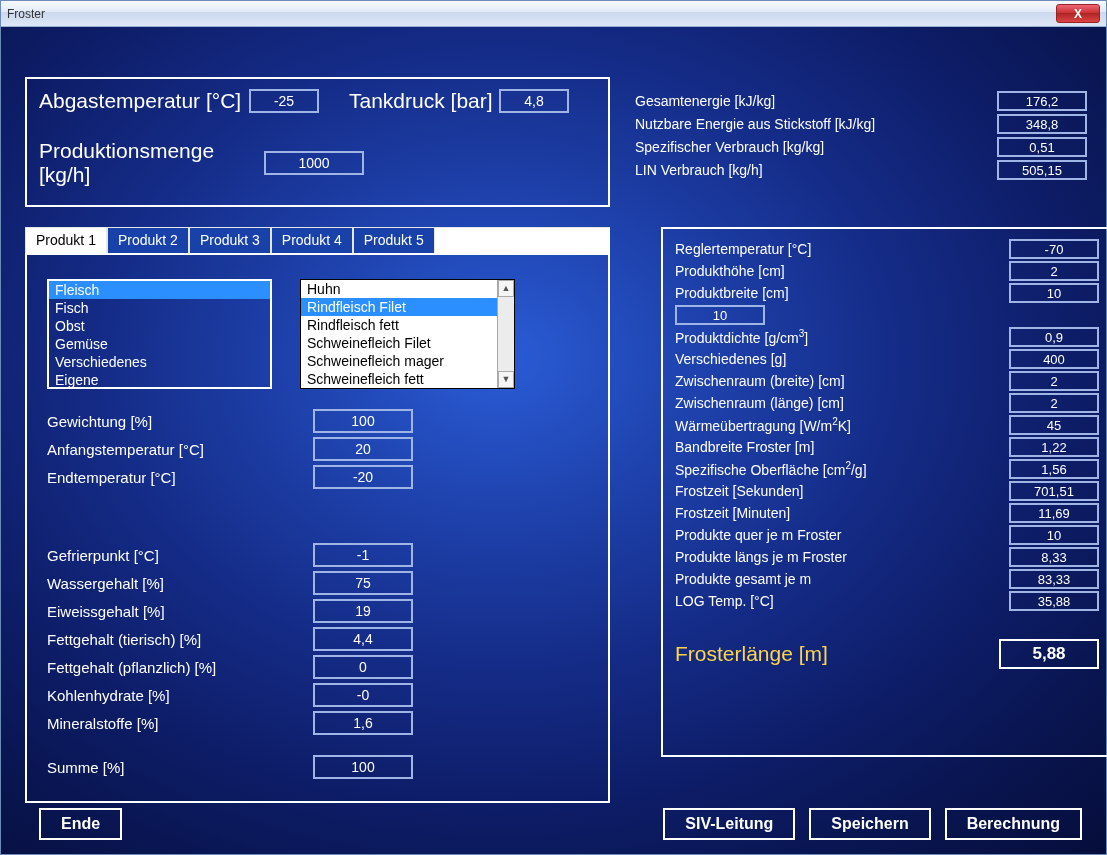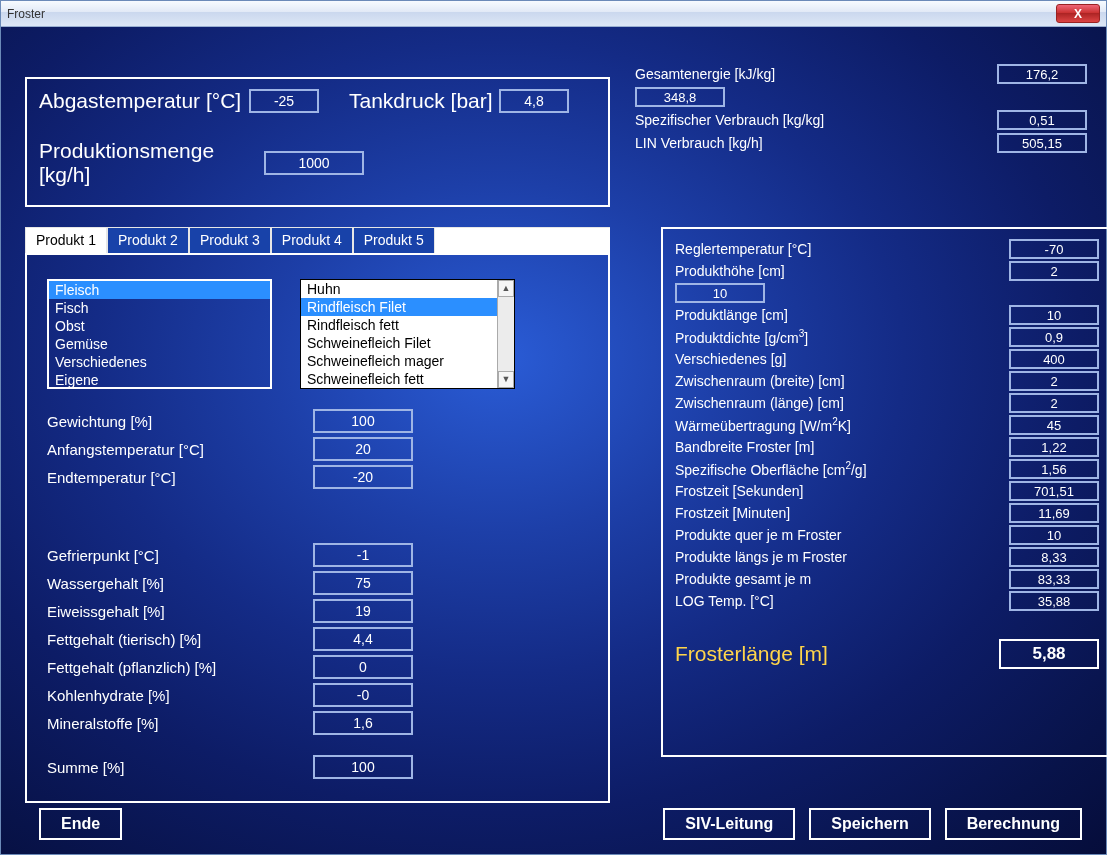--- a/index.html
+++ b/index.html
@@ -51,21 +51,21 @@
     padding: 10px 12px;
     position: relative;
   }
   .left-top {
     position: absolute; left: 24px; top: 50px; width: 585px; height: 130px;
   }
   .left-mid {
     position: absolute; left: 24px; top: 200px; width: 585px; height: 580px;
   }
   .right-top {
-    position: absolute; left: 634px; top: 37px; width: 452px; height: 112px;
+    position: absolute; left: 634px; top: 64px; width: 452px; height: 112px;
   }
   .right-mid {
     position: absolute; left: 660px; top: 200px; width: 452px; height: 530px;
   }
   .lbl { color: #fff; font-size: 21px; }
   .row { display:flex; align-items:center; margin-bottom: 6px; }
   .inp {
     background: transparent;
     border: 2px solid #9fb5e5;
     color: #fff;
@@ -275,20 +275,21 @@
       </div>
     </div>
 
     <div class="right-top" style="border:none;">
       <div id="energy">
           <div class="rt-row">
             <span class="rlabel">Gesamtenergie [kJ/kg]</span>
             <input class="out rval" value="176,2" style="">
           </div>
           <div class="rt-row">
+            <span class="rlabel">Nutzbare Energie aus Stickstoff [kJ/kg]</span>
             <input class="out rval" value="348,8" style="">
           </div>
           <div class="rt-row">
             <span class="rlabel">Spezifischer Verbrauch [kg/kg]</span>
             <input class="out rval" value="0,51" style="">
           </div>
           <div class="rt-row">
             <span class="rlabel">LIN Verbrauch [kg/h]</span>
             <input class="out rval" value="505,15" style="">
           </div>
@@ -299,24 +300,24 @@
       <div id="regler">
           <div class="rt-row">
             <span class="rlabel">Reglertemperatur [°C]</span>
             <input class="out rval" value="-70" style="">
           </div>
           <div class="rt-row">
             <span class="rlabel">Produkthöhe [cm]</span>
             <input class="out rval" value="2" style="">
           </div>
           <div class="rt-row">
+            <span class="rlabel">Produktbreite [cm]</span>
             <input class="out rval" value="10" style="">
           </div>
           <div class="rt-row">
-            <span class="rlabel">Produktlänge [cm]</span>
             <input class="out rval" value="10" style="">
           </div>
           <div class="rt-row">
             <span class="rlabel">Produktdichte [g/cm<sup>3</sup>]</span>
             <input class="out rval" value="0,9" style="">
           </div>
           <div class="rt-row">
             <span class="rlabel">Verschiedenes [g]</span>
             <input class="out rval" value="400" style="">
           </div>

